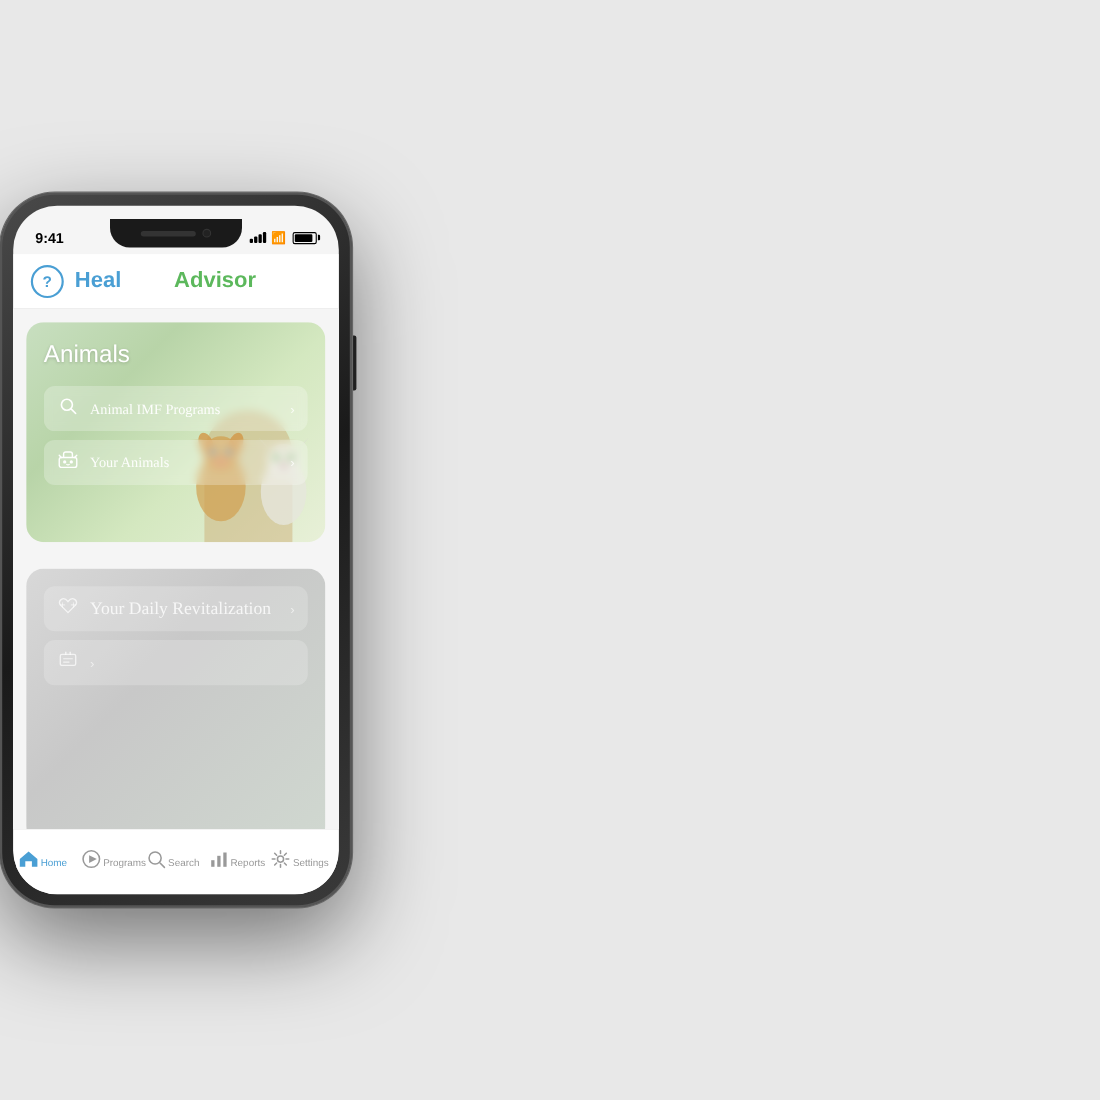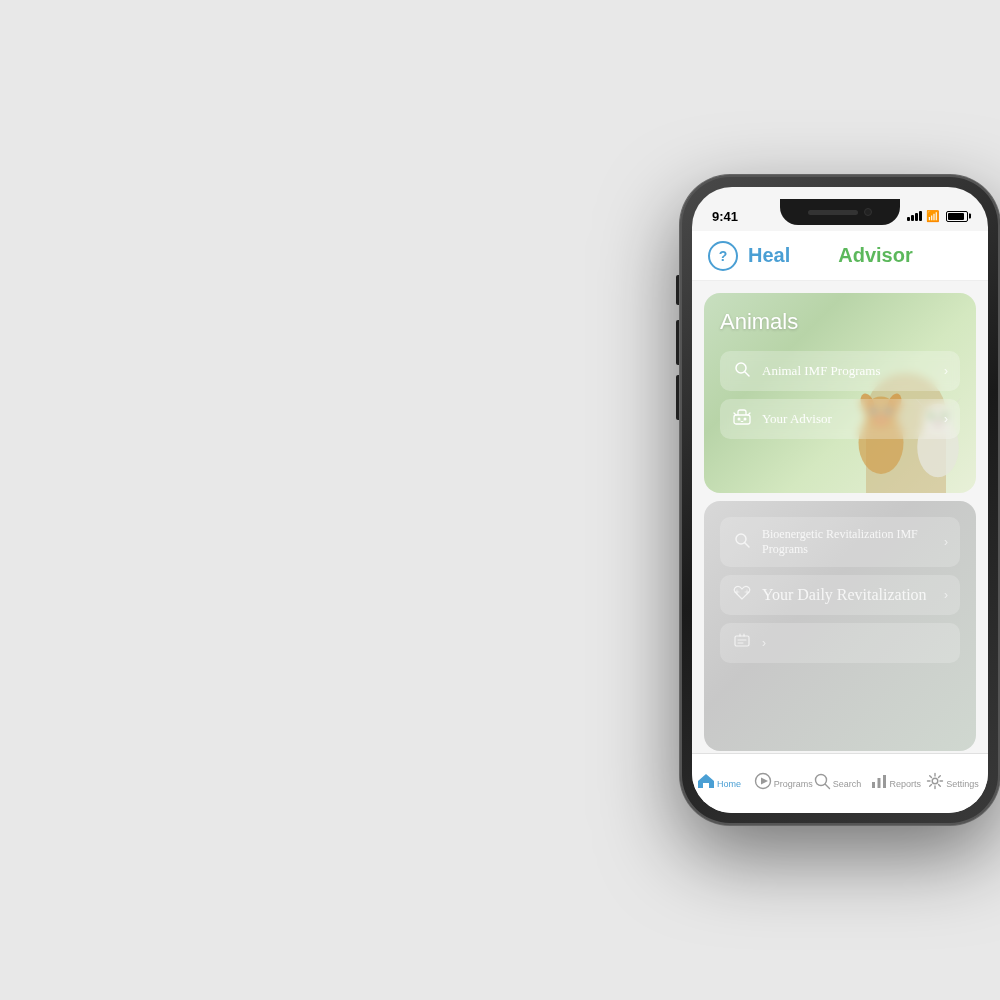--- a/index.html
+++ b/index.html
@@ -171,21 +171,21 @@
       padding-left: 48px;
     }
 
     
     .app-content {
       flex: 1;
       overflow-y: auto;
       padding: 12px;
       display: flex;
       flex-direction: column;
-      gap: 8px;
+      gap: 24px;
       background: #f5f5f5;
     }
     .app-content::-webkit-scrollbar { display: none; }
 
     
     .animals-card {
       border-radius: 16px;
       overflow: hidden;
       position: relative;
       min-height: 200px;
@@ -375,21 +375,21 @@
       position: absolute;
       right: 5px;
       bottom: 10px;
       width: 65px;
       height: 85px;
     }
   </style>
 </head>
 <body>
 
-<div style="width:1000px;height:1000px;background:#e8e8e8;display:flex;justify-content:flex-end;align-items:center;">
+<div style="width:1000px;height:1000px;background:#e8e8e8;display:flex;justify-content:flex-start;align-items:center;">
 
   <div class="phone-wrapper">
 
     <div class="side-button-right"></div>
     <div class="side-button-left-1"></div>
     <div class="side-button-left-2"></div>
     <div class="side-button-left-3"></div>
 
     <div class="phone-frame">
       <div class="phone-screen">
@@ -471,41 +471,31 @@
                   <svg width="18" height="16" viewBox="0 0 18 16" fill="none" xmlns="http://www.w3.org/2000/svg">
                     <rect x="1" y="6" width="16" height="9" rx="2" stroke="white" stroke-width="1.3" fill="none"></rect>
                     <path d="M5 6 L5 3 Q5 1 7 1 L11 1 Q13 1 13 3 L13 6" stroke="white" stroke-width="1.3" fill="none"></path>
                     <circle cx="6" cy="10" r="1.5" fill="white"></circle>
                     <circle cx="12" cy="10" r="1.5" fill="white"></circle>
                     <path d="M7.5 12 Q9 13.5 10.5 12" stroke="white" stroke-width="1" fill="none"></path>
                     <line x1="1" y1="4" x2="3" y2="6" stroke="white" stroke-width="1.3" stroke-linecap="round"></line>
                     <line x1="17" y1="4" x2="15" y2="6" stroke="white" stroke-width="1.3" stroke-linecap="round"></line>
                   </svg>
                 </span>
-                <span class="menu-item-label">Your Advisor</span>
+                <span class="menu-item-label">Your Animals</span>
                 <span class="menu-item-arrow">›</span>
               </div>
             </div>
           </div>
 
           <div class="bio-card">
             <div class="bio-bg"></div>
 
             <div class="bio-card-content">
 
-              <div class="bio-menu-item">
-                <span class="menu-item-icon">
-                  <svg width="16" height="16" viewBox="0 0 16 16" fill="none" xmlns="http://www.w3.org/2000/svg">
-                    <circle cx="7" cy="7" r="5" stroke="rgba(255,255,255,0.7)" stroke-width="1.5" fill="none"></circle>
-                    <line x1="11" y1="11" x2="15" y2="15" stroke="rgba(255,255,255,0.7)" stroke-width="1.5" stroke-linecap="round"></line>
-                  </svg>
-                </span>
-                <span class="menu-item-label" style="color:rgba(255,255,255,0.8);font-size:12px;">Bioenergetic Revitalization IMF Programs</span>
-                <span class="menu-item-arrow" style="color:rgba(255,255,255,0.6);">›</span>
-              </div>
 
               <div class="bio-menu-item">
                 <span class="menu-item-icon">
                   <svg width="18" height="16" viewBox="0 0 18 16" fill="none" xmlns="http://www.w3.org/2000/svg">
                     <path d="M9 14 L2 7 Q0 4 3 2 Q6 0 9 4 Q12 0 15 2 Q18 4 16 7 Z" stroke="rgba(255,255,255,0.7)" stroke-width="1.2" fill="none"></path>
                     <line x1="4" y1="9" x2="4" y2="5" stroke="rgba(255,255,255,0.5)" stroke-width="1" stroke-linecap="round"></line>
                     <line x1="2" y1="7" x2="6" y2="7" stroke="rgba(255,255,255,0.5)" stroke-width="1" stroke-linecap="round"></line>
                     <line x1="14" y1="9" x2="14" y2="5" stroke="rgba(255,255,255,0.5)" stroke-width="1" stroke-linecap="round"></line>
                     <line x1="12" y1="7" x2="16" y2="7" stroke="rgba(255,255,255,0.5)" stroke-width="1" stroke-linecap="round"></line>
                   </svg>

